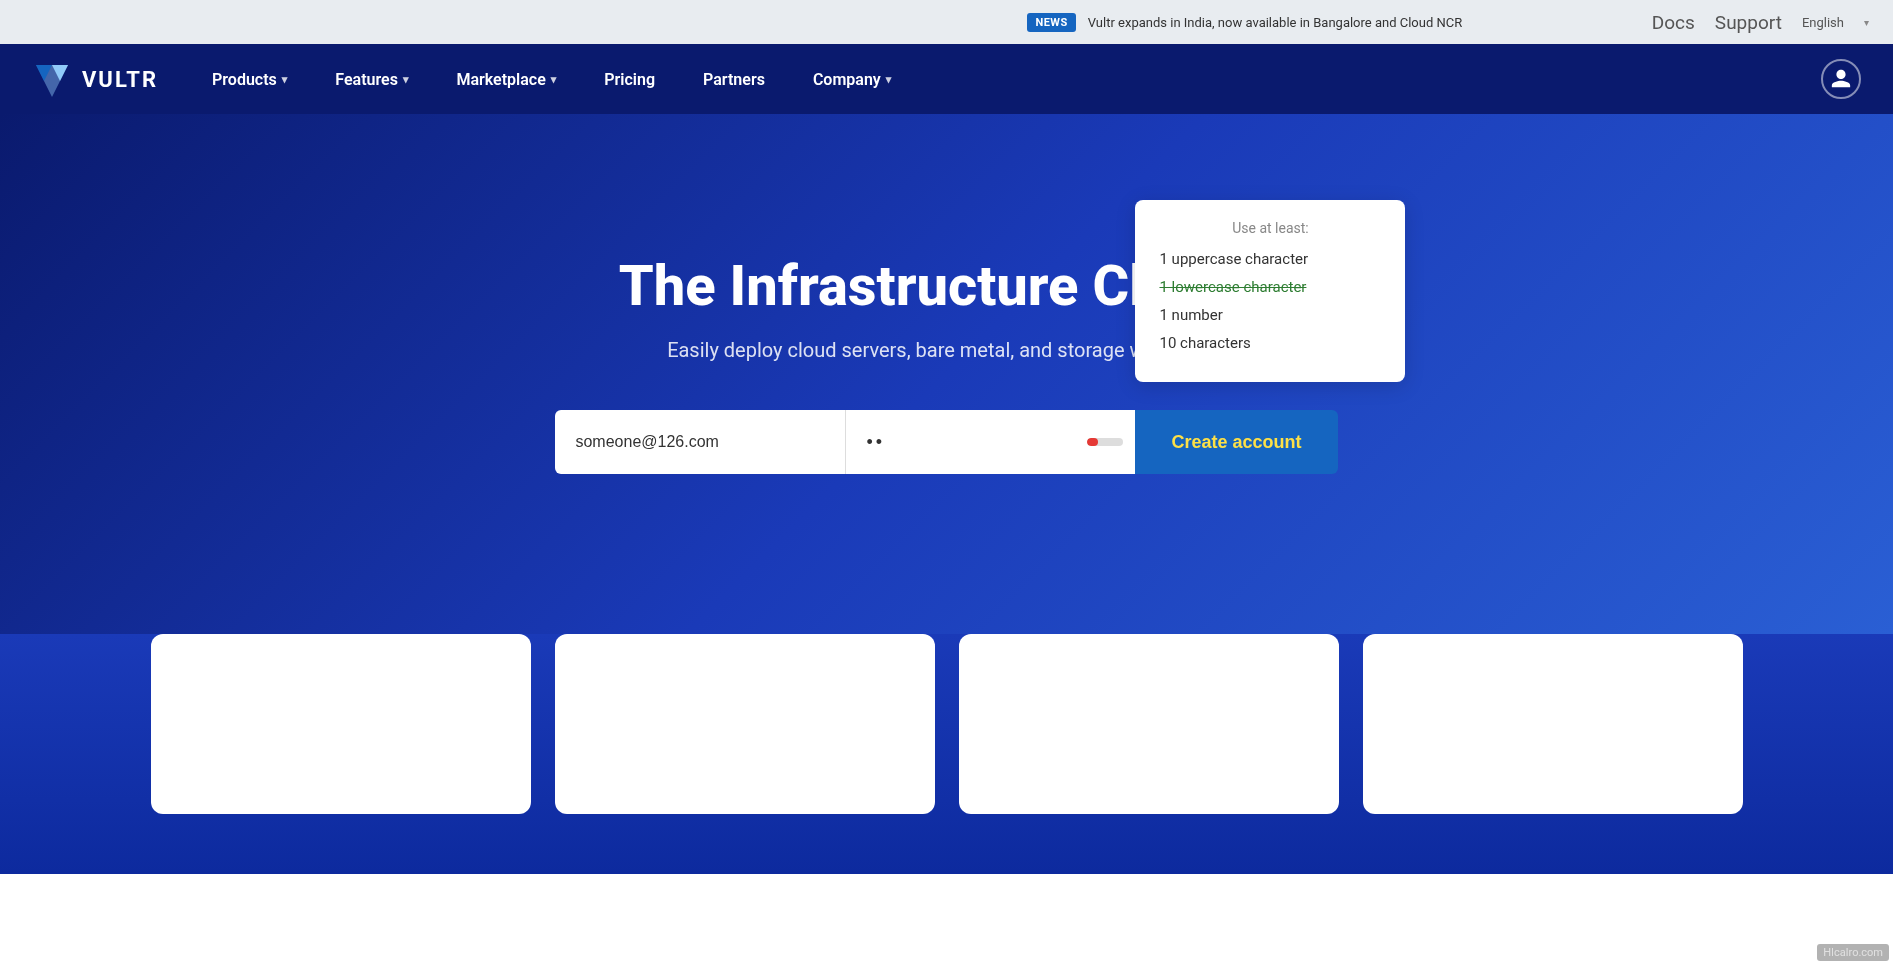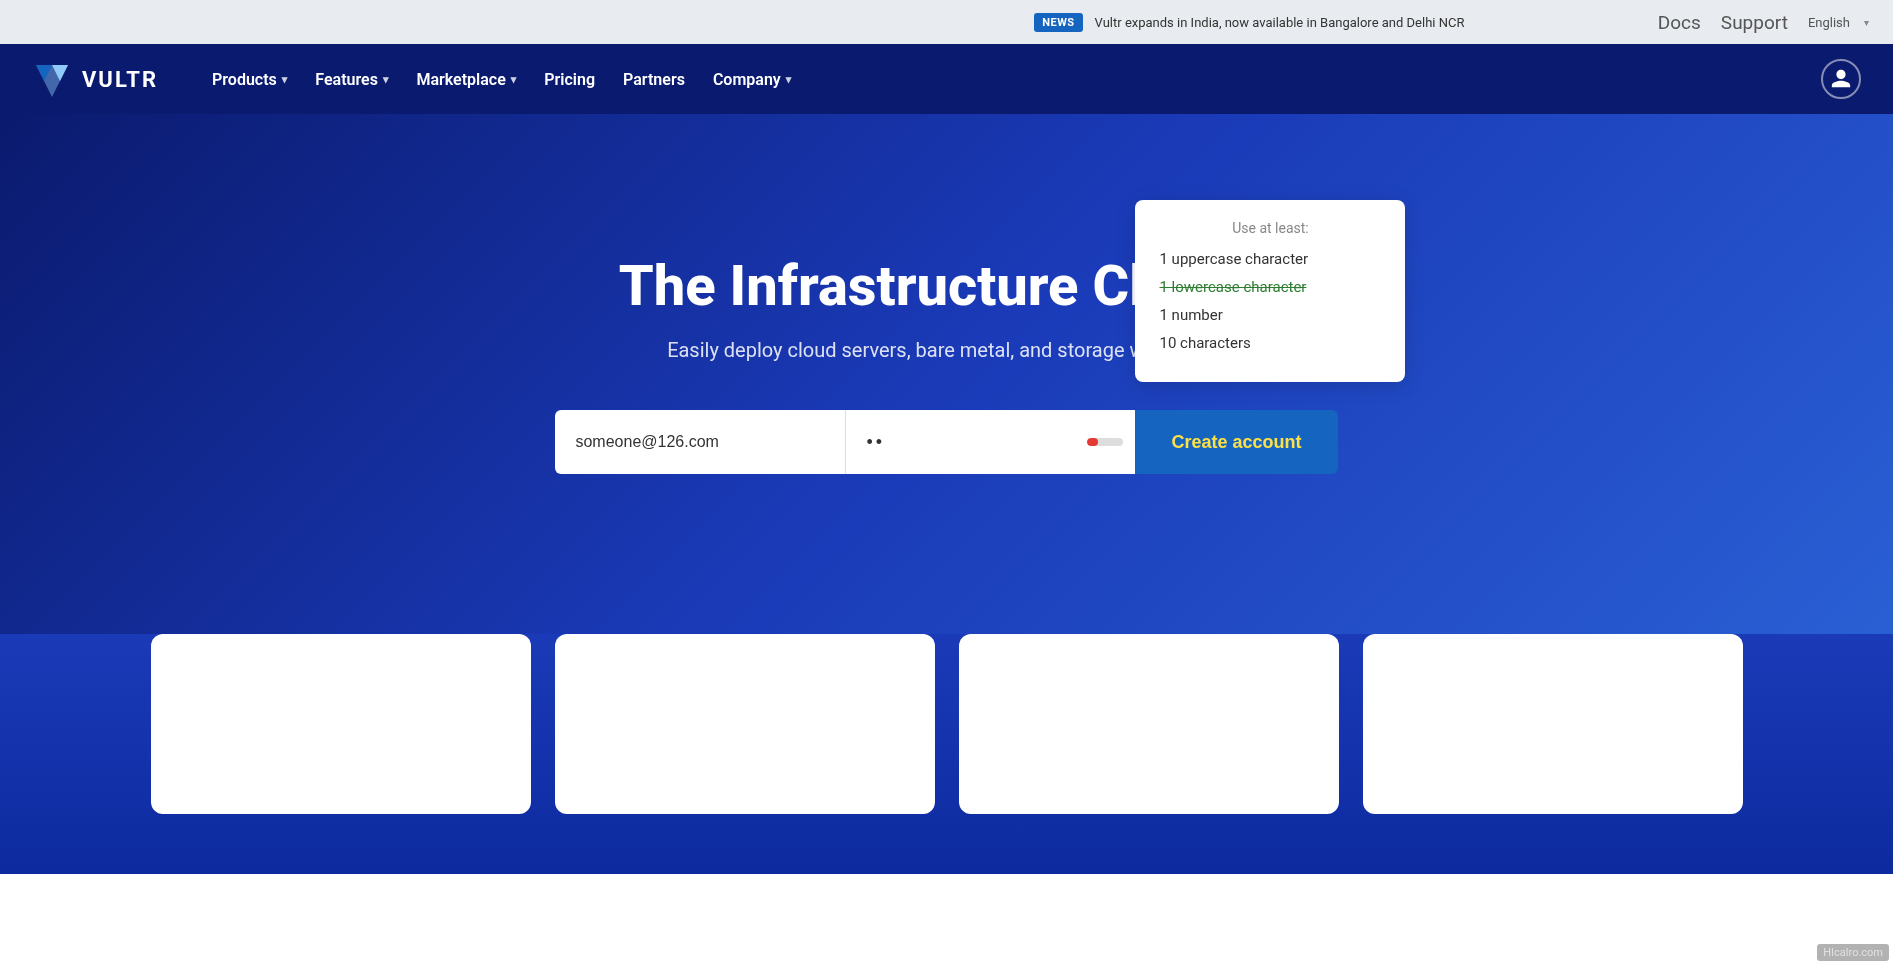--- a/index.html
+++ b/index.html
@@ -40,21 +40,21 @@
       gap: 20px;
     }
     .announcement-right a {
       font-size: 19px;
       color: #555;
       text-decoration: none;
     }
     .lang-selector {
       display: flex;
       align-items: center;
-      gap: 14px;
+      gap: 20px;
       font-size: 13px;
       color: #555;
       cursor: pointer;
     }
     .lang-chevron {
       font-size: 10px;
       color: #888;
     }
 
     
@@ -80,21 +80,21 @@
     }
     .logo-text {
       color: white;
       font-size: 22px;
       font-weight: 700;
       letter-spacing: 2px;
     }
     .nav-links {
       display: flex;
       align-items: flex-start;
-      gap: 0;
+      gap: 20px;
       flex: 1;
     }
     .nav-item {
       display: flex;
       align-items: center;
       gap: 5px;
       color: white;
       font-size: 16px;
       font-weight: 600;
       padding: 8px 14px;
@@ -270,21 +270,21 @@
       border-radius: 3px;
     }
   </style>
 </head>
 <body>
 
 <div class="announcement-bar">
   <div style="flex:1"></div>
   <div class="announcement-center">
     <span class="news-badge">NEWS</span>
-    <span class="announcement-text">Vultr expands in India, now available in Bangalore and Delhi NCR</span>
+    <span class="announcement-text">Vultr expands in India, now available in Bangalore and Cloud NCR</span>
   </div>
   <div class="announcement-right">
     <a href="#">Docs</a>
     <a href="#">Support</a>
     <div class="lang-selector">
       <span>English</span>
       <span class="lang-chevron">▾</span>
     </div>
   </div>
 </div>

